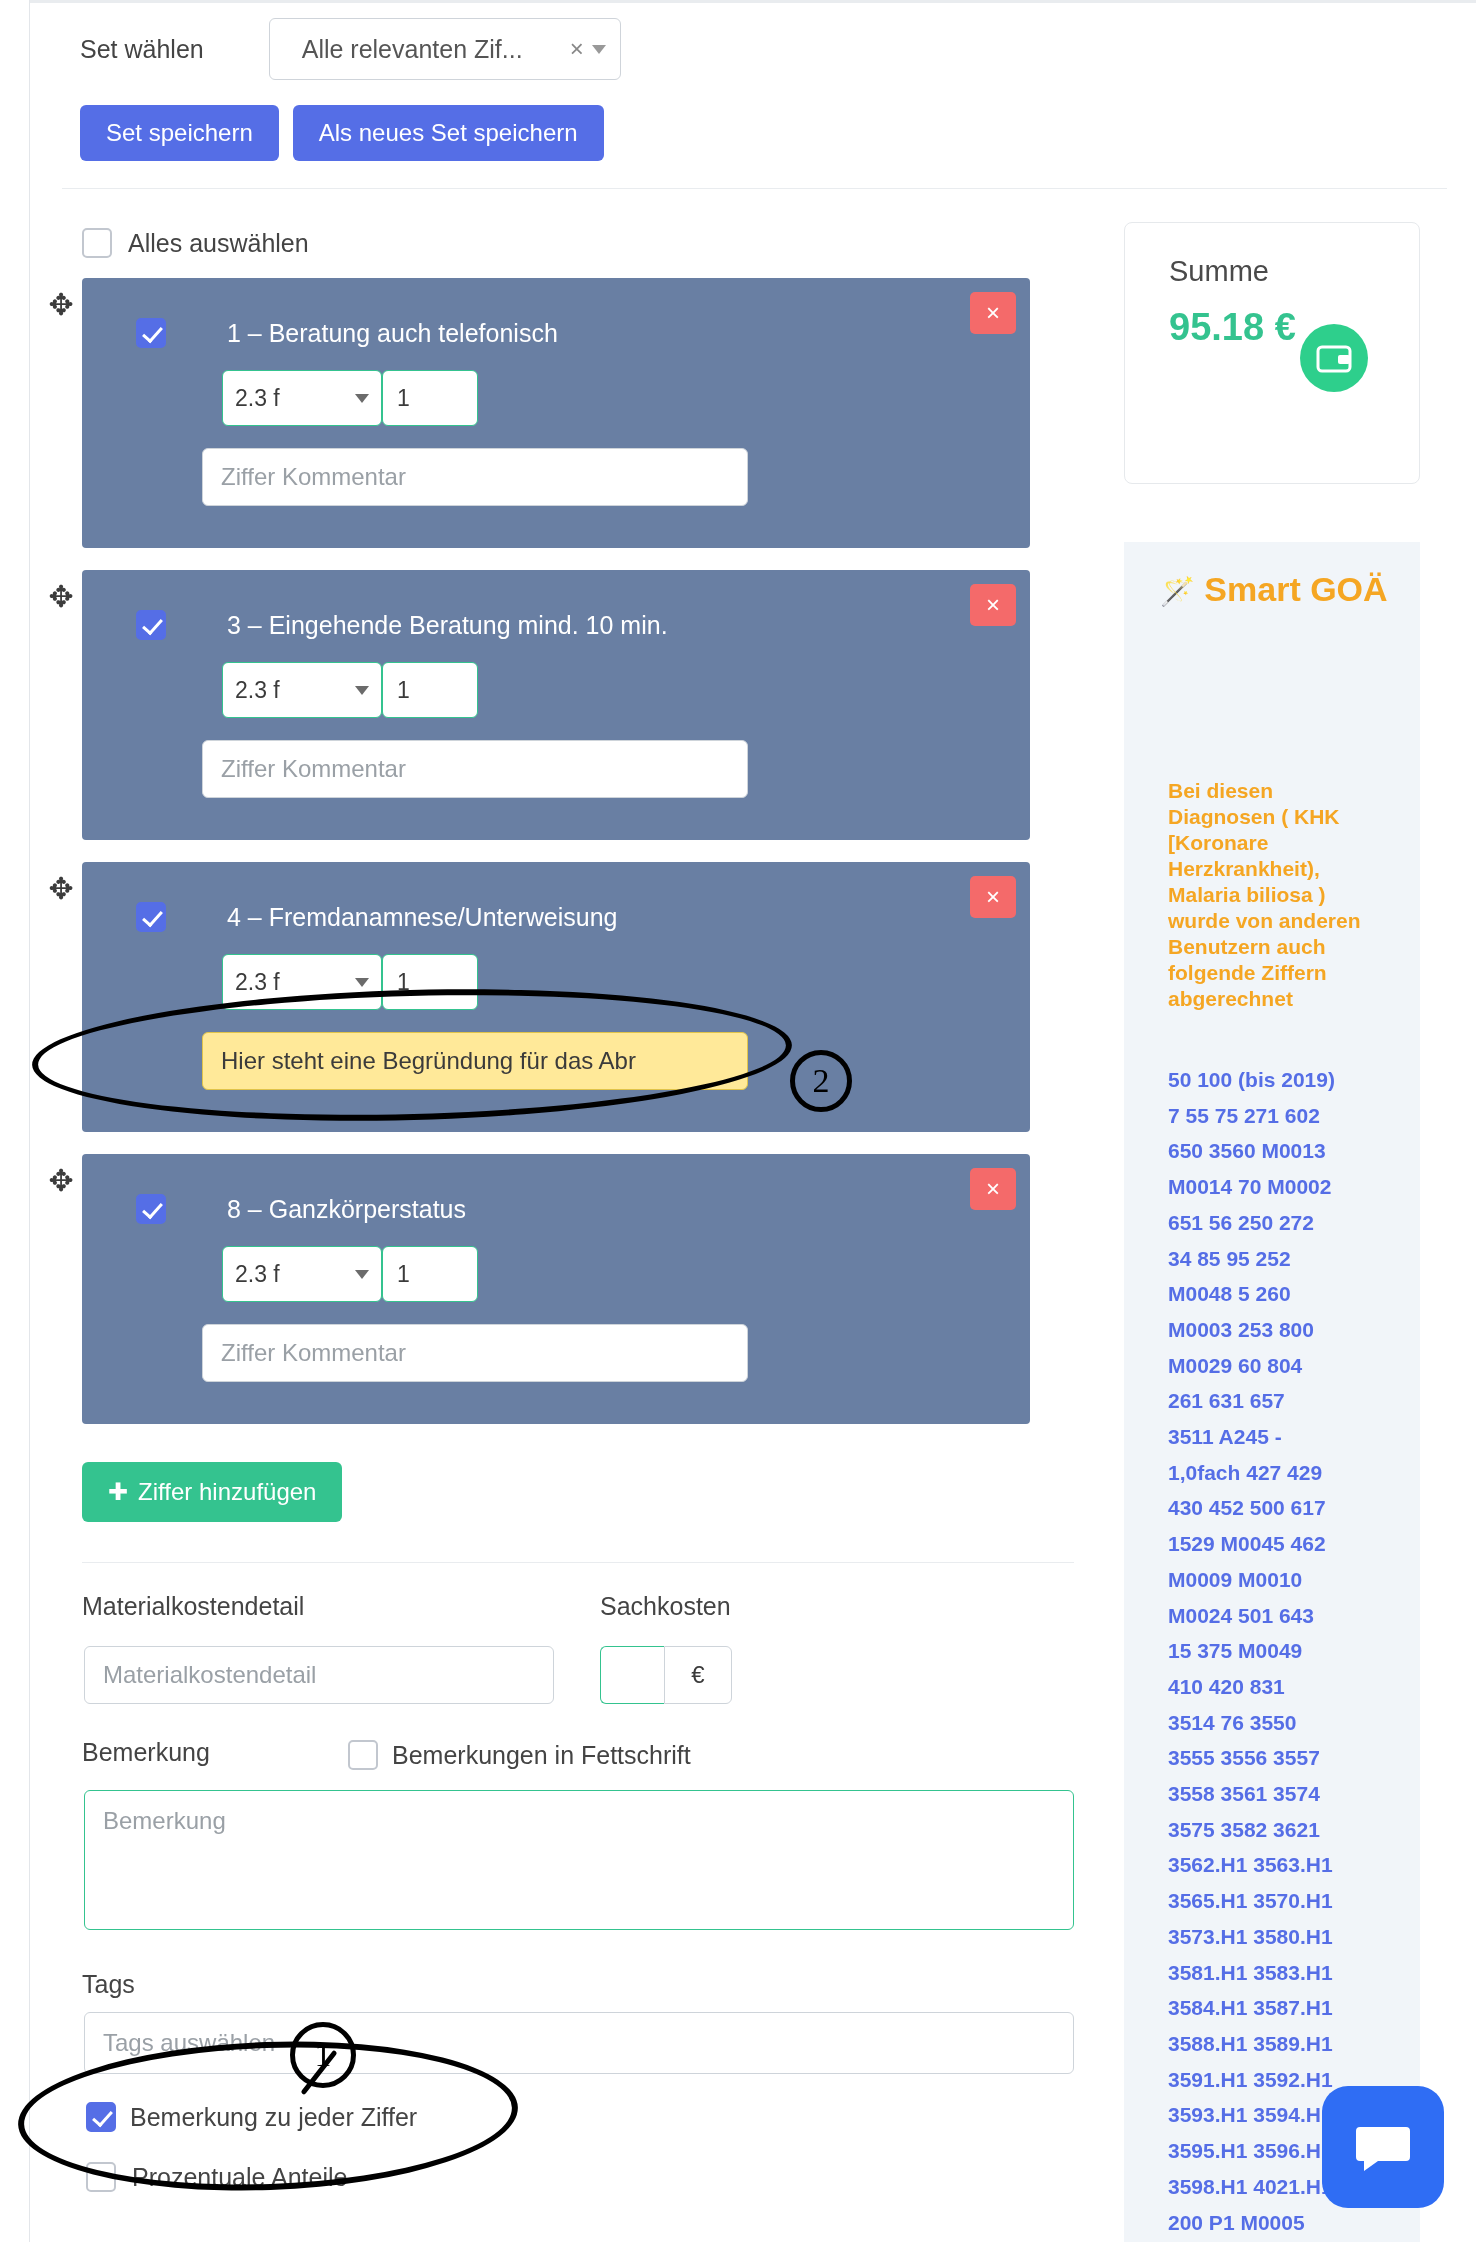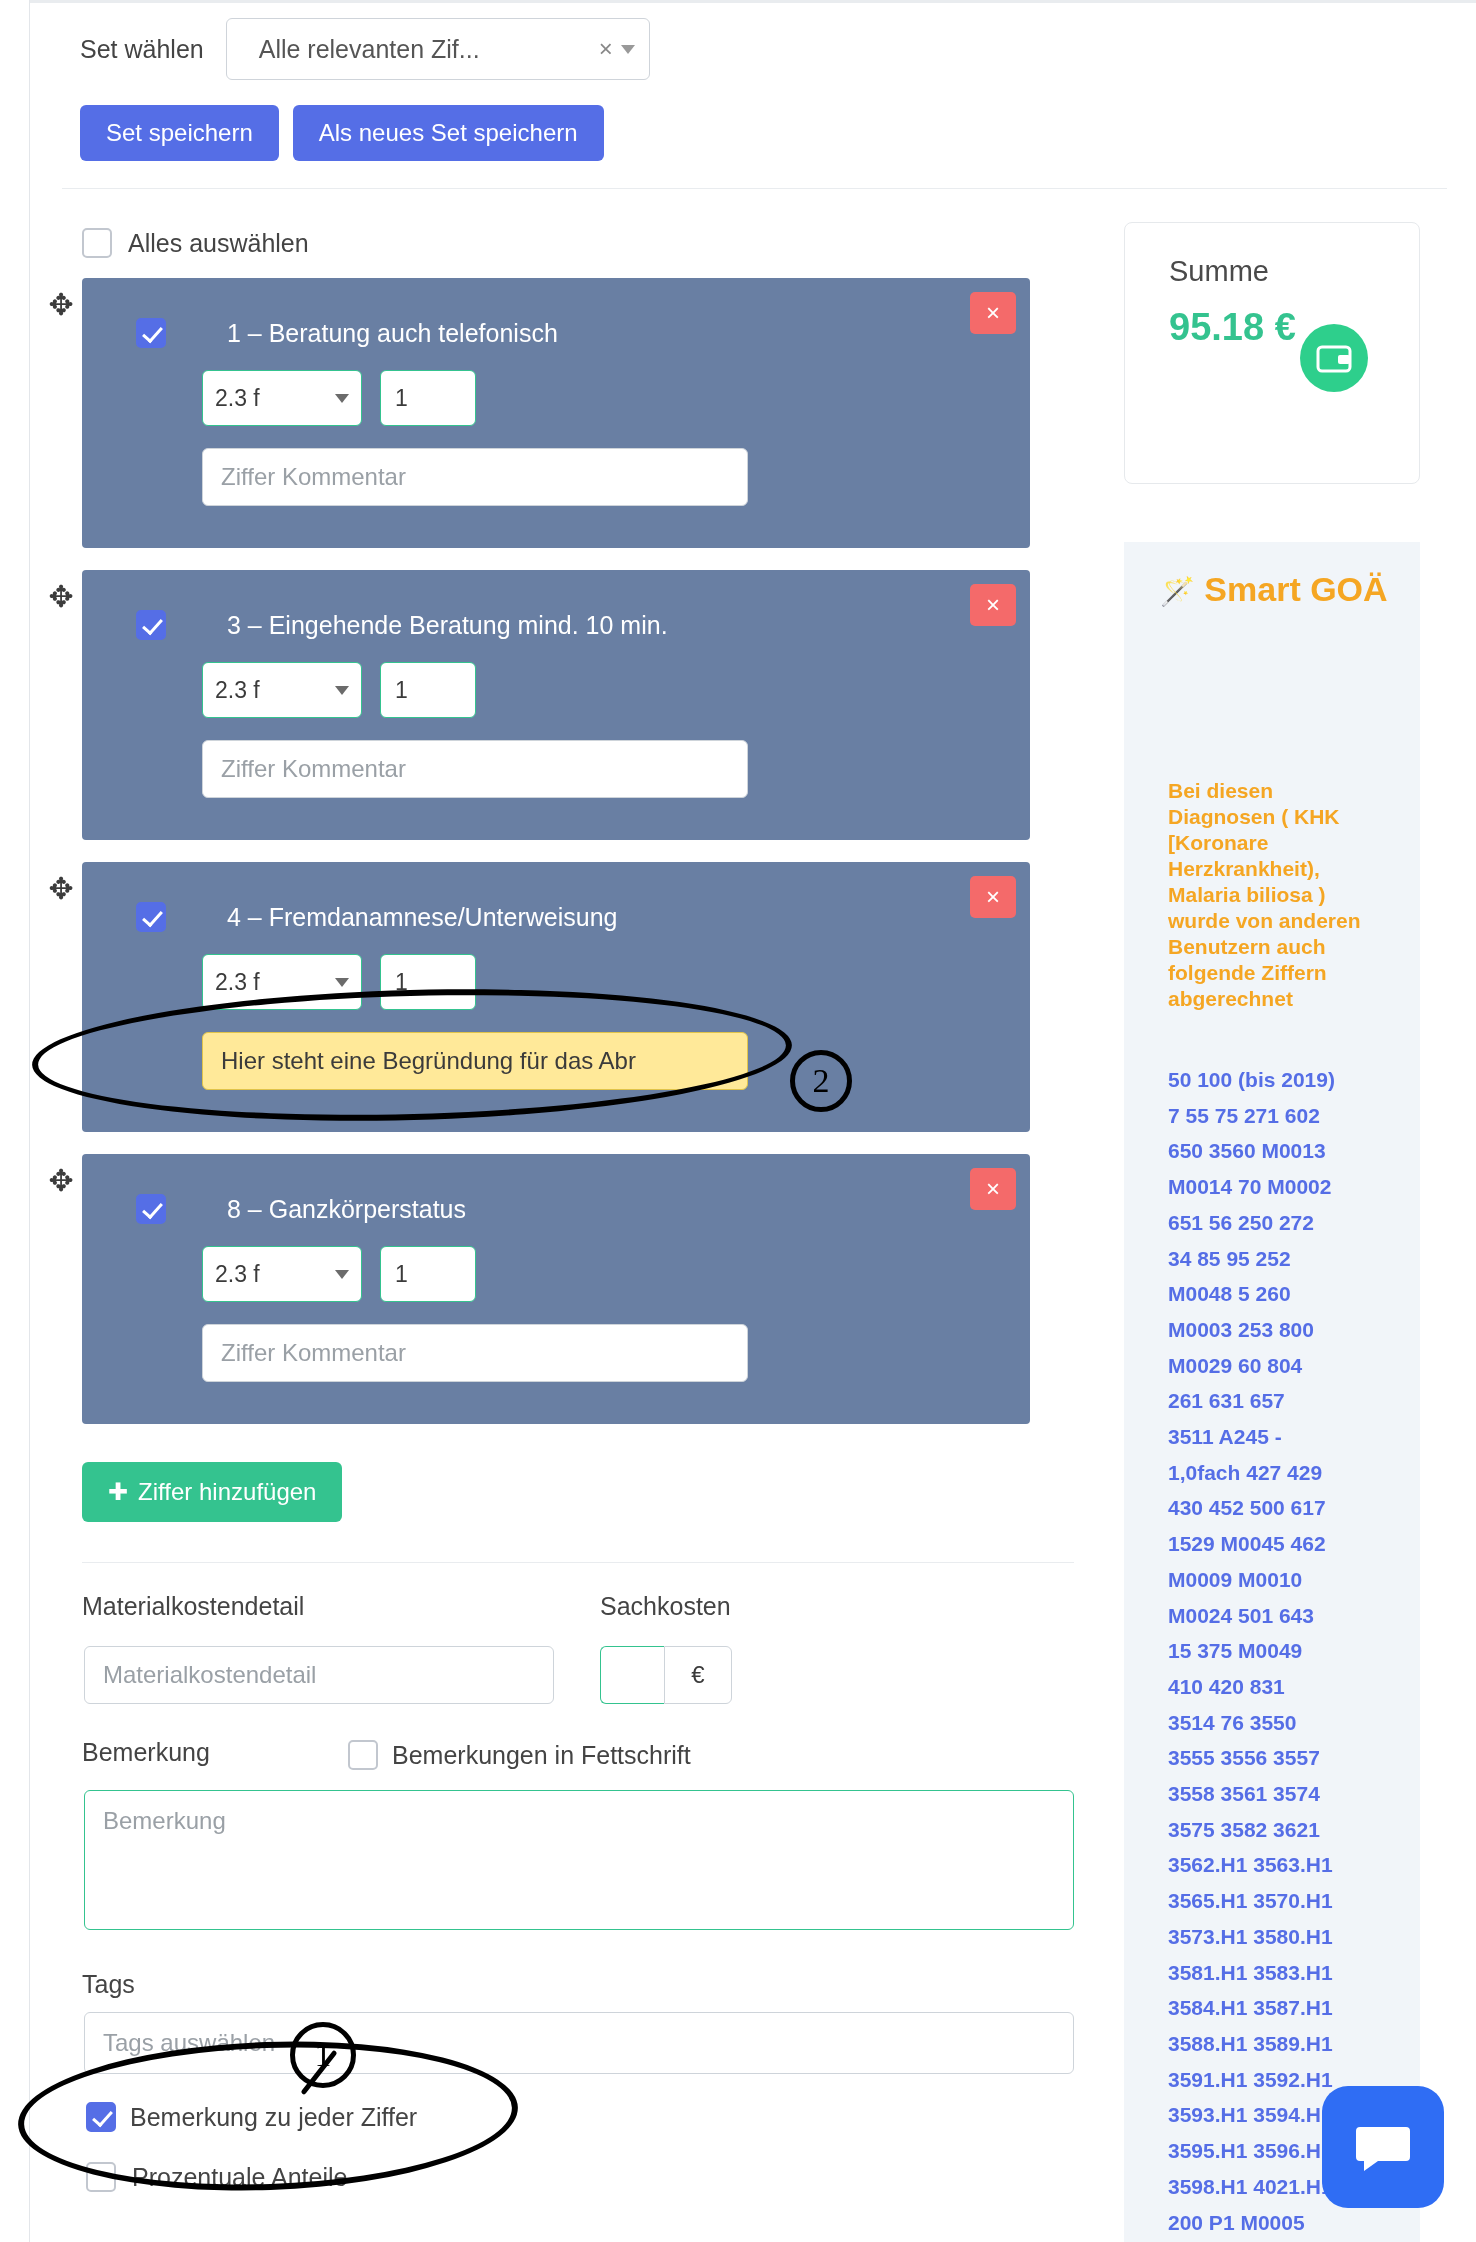--- a/index.html
+++ b/index.html
@@ -30,23 +30,24 @@
 
   
   .setrow {
     position: absolute; left: 80px; top: 18px; width: 620px; height: 62px;
     display: flex; align-items: center;
   }
   .setlabel {
     font-size: 25px; color: #444; margin-right: 22px; white-space: nowrap;
   }
   .select-box {
-    width: 424px; height: 62px; border: 1px solid #cfd4da; border-radius: 6px;
+    width: 352px; height: 62px; border: 1px solid #cfd4da; border-radius: 6px;
     background: #fff; display: flex; align-items: center; padding: 0 14px;
     position: relative;
+    margin-left: 43px;
   }
   .select-value {
     font-size: 25px; color: #555; flex: 1; padding-left: 18px;
     white-space: nowrap; overflow: hidden;
   }
   .select-clear { font-size: 24px; color: #888; margin-right: 8px; }
   .select-caret {
     width: 0; height: 0; border-left: 7px solid transparent;
     border-right: 7px solid transparent; border-top: 9px solid #999;
   }
@@ -85,21 +86,21 @@
     position: absolute; left: -36px; top: 12px; width: 30px; height: 30px;
     color: #3c3c3c; font-size: 30px; line-height: 30px; text-align: center;
   }
   .card-del {
     position: absolute; right: 14px; top: 14px; width: 46px; height: 42px;
     background: #f46a6a; border-radius: 5px; color: #fff; font-size: 24px;
     display: flex; align-items: center; justify-content: center; cursor: pointer;
   }
   .card-title-row { display: flex; align-items: center; gap: 16px; padding: 40px 0 0 54px; }
   .card-title { color: #fff; font-size: 25px; margin-left: 45px; }
-  .card-controls { display: flex; gap: 18px; padding: 22px 0 0 120px; }
+  .card-controls { display: flex; padding: 22px 0 0 120px; margin-left: 20px; }
   .mini-select {
     width: 160px; height: 56px; background: #fff; border: 1px solid #34c38f;
     border-radius: 6px; display: flex; align-items: center; padding: 0 12px;
     font-size: 23px; color: #3b3b3b; position: relative;
   }
   .mini-select .cv { flex: 1; overflow: hidden; white-space: nowrap; }
   .mini-caret {
     width: 0; height: 0; border-left: 7px solid transparent; border-right: 7px solid transparent;
     border-top: 9px solid #6b6b6b;
   }

